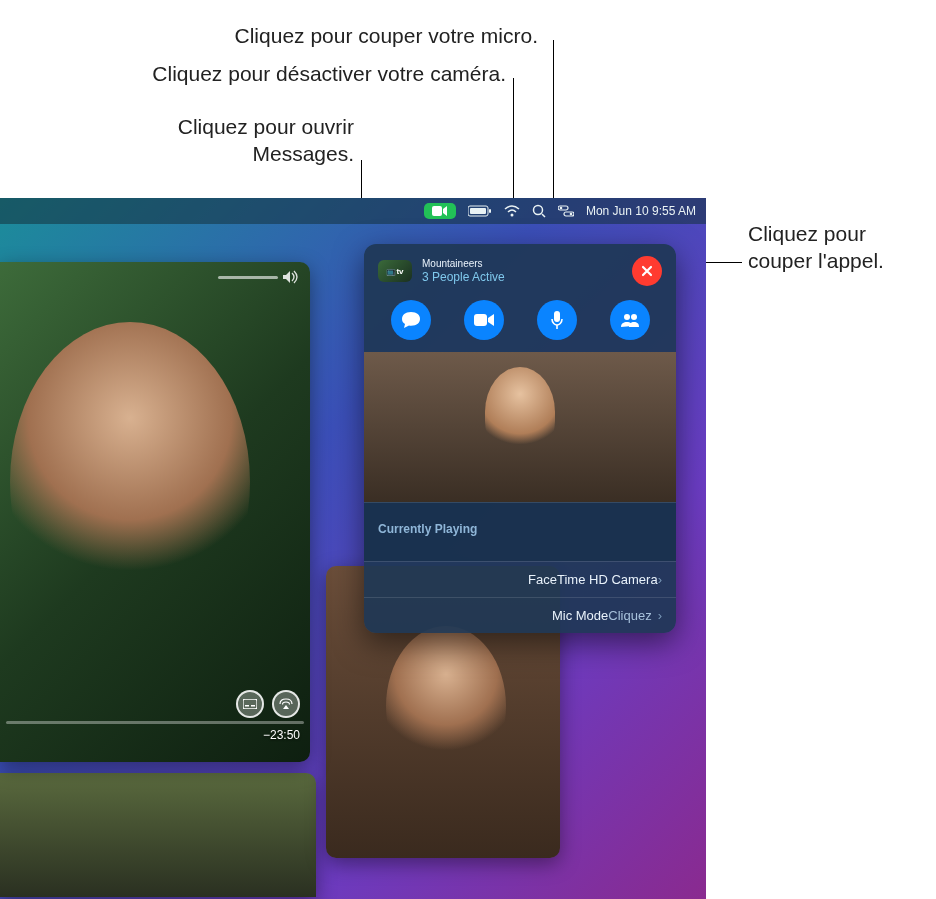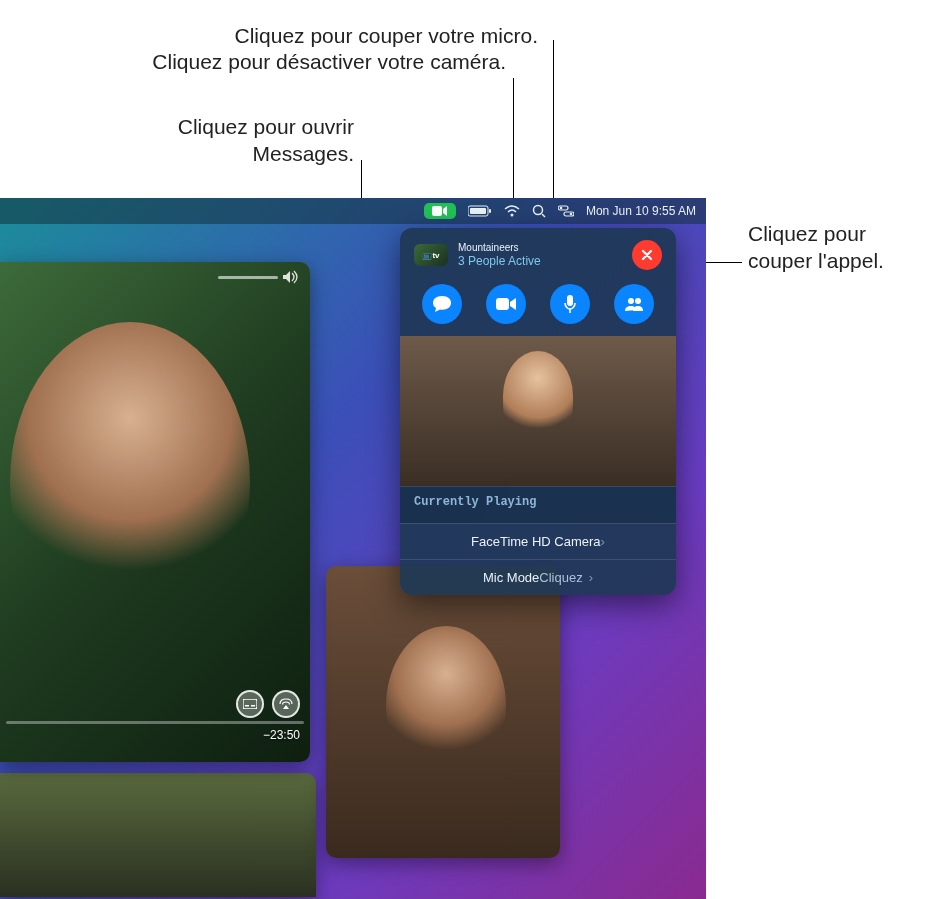--- a/index.html
+++ b/index.html
@@ -112,22 +112,22 @@
     text-shadow: 0 1px 2px rgba(0,0,0,0.6);
   }
   .progress {
     position:absolute; left:6px; right:6px; bottom:38px; height:3px;
     background: rgba(255,255,255,0.35); border-radius:2px;
   }
 
   
   .hud {
     position: absolute;
-    top: 30px; right: 30px;
-    width: 276px;
+    top: 46px; right: 30px;
+    width: 312px;
     background: rgba(30,55,85,0.92);
     border-radius: 12px;
     color: #e9f2fb;
     font-size: 13px;
     overflow: hidden;
     box-shadow: 0 10px 30px rgba(0,0,0,0.5);
   }
   .hud-header {
     display:flex; align-items:center; justify-content:space-between;
     padding: 12px 14px 8px 14px;
@@ -163,47 +163,46 @@
     position: relative;
   }
   .hud-video::after{
     content:"";
     position:absolute; left:50%; top:40%; transform:translate(-50%,-50%);
     width:70px; height:90px; border-radius:50% 50% 40% 40%;
     background: radial-gradient(circle at 50% 30%, #e6c2a0 0%, #b07e58 55%, transparent 70%);
   }
 
   .hud-section {
-    padding: 8px 14px;
+    padding: 19px 14px;
     border-top: 1px solid rgba(255,255,255,0.12);
-    font-family: Liberation Mono, monospace;
   }
   .hud-section.playing { background: rgba(20,45,70,0.6); }
   .cp-label { color: #8fb6d8; font-weight:600; font-size:12px; margin-bottom:6px;}
   .cp-row { display:flex; gap:10px; align-items:center;}
   .cp-thumb { width:40px;height:40px;border-radius:6px;background:linear-gradient(135deg,#7a5a3a,#3a2a1a); }
   .cp-title { font-weight:700; font-size:13px;}
   .cp-sub { font-size:11px; color:#b8cfe3;}
 
   .hud-row {
-    display:flex; justify-content:center; align-items:center;
+    display:flex; justify-content:flex-end; align-items:center;
     padding: 10px 14px;
     border-top: 1px solid rgba(255,255,255,0.12);
     font-size: 13px;
   }
   .hud-row .val { color:#a8c2dc; display:flex; align-items:center; gap:6px;}
   .chev { color:#7a99b8; }
 
   svg { display:block; }
 </style>
 </head>
 <body>
 
 <div class="callout" style="left:118px; top:22px; width:420px;">Cliquez pour couper votre micro.</div>
-<div class="callout" style="left:8px; top:48px; width:498px;">Cliquez pour désactiver votre caméra.</div>
+<div class="callout" style="left:8px; top:60px; width:498px;">Cliquez pour désactiver votre caméra.</div>
 <div class="callout" style="left:124px; top:113px; width:230px;">
   <span>Cliquez pour ouvrir</span><br>
   <span>Messages.</span>
 </div>
 <div class="callout left" style="left:748px; top:220px; width:180px;">
   <span>Cliquez pour</span><br>
   <span>couper l'appel.</span>
 </div>
 
 <div class="leader leader-v" style="left:553px; top:40px; height:470px;"></div>

